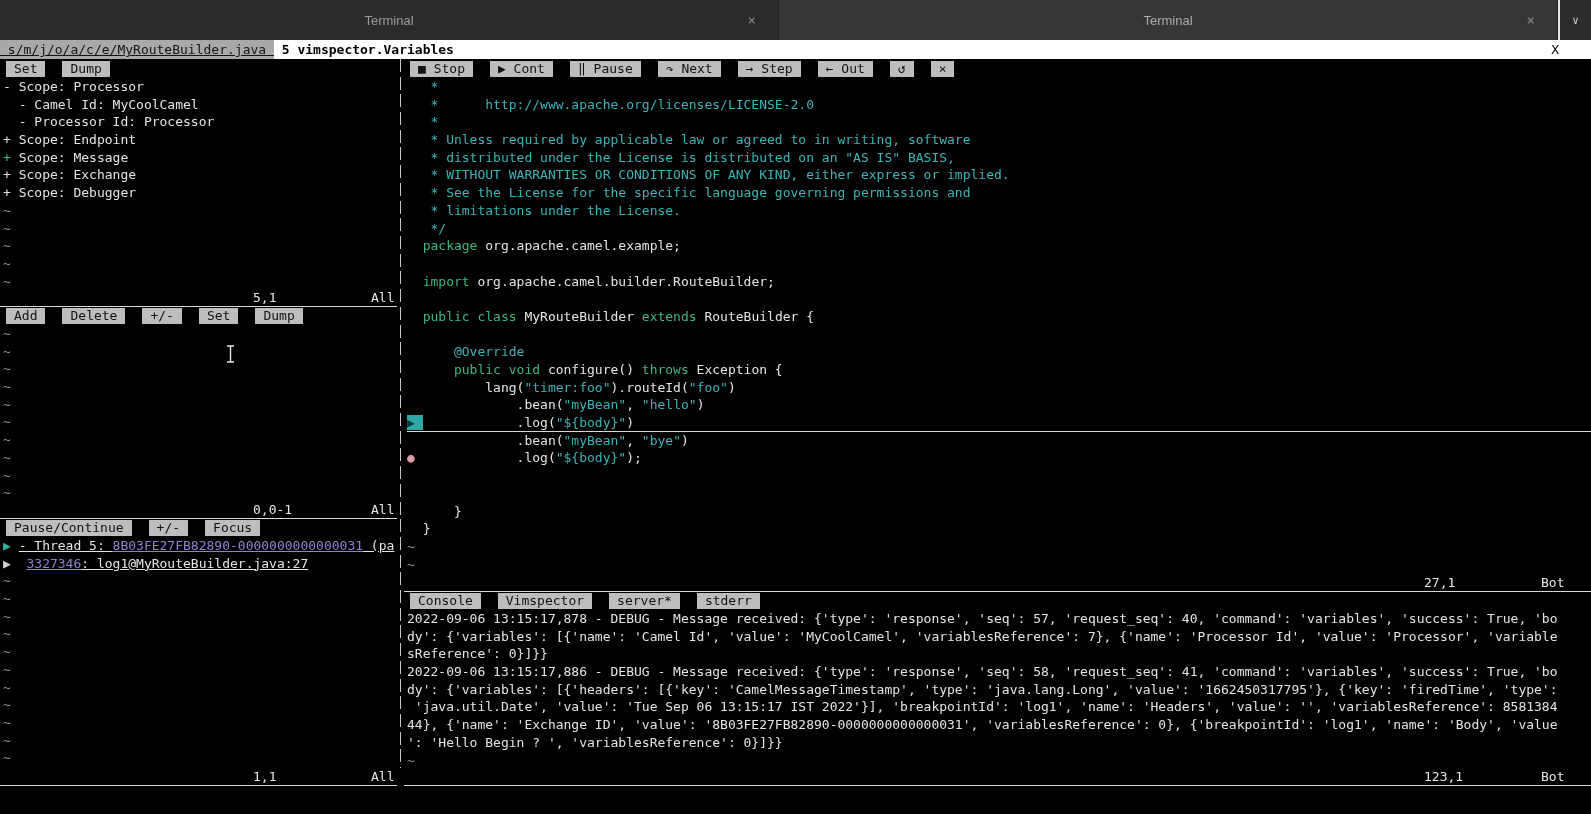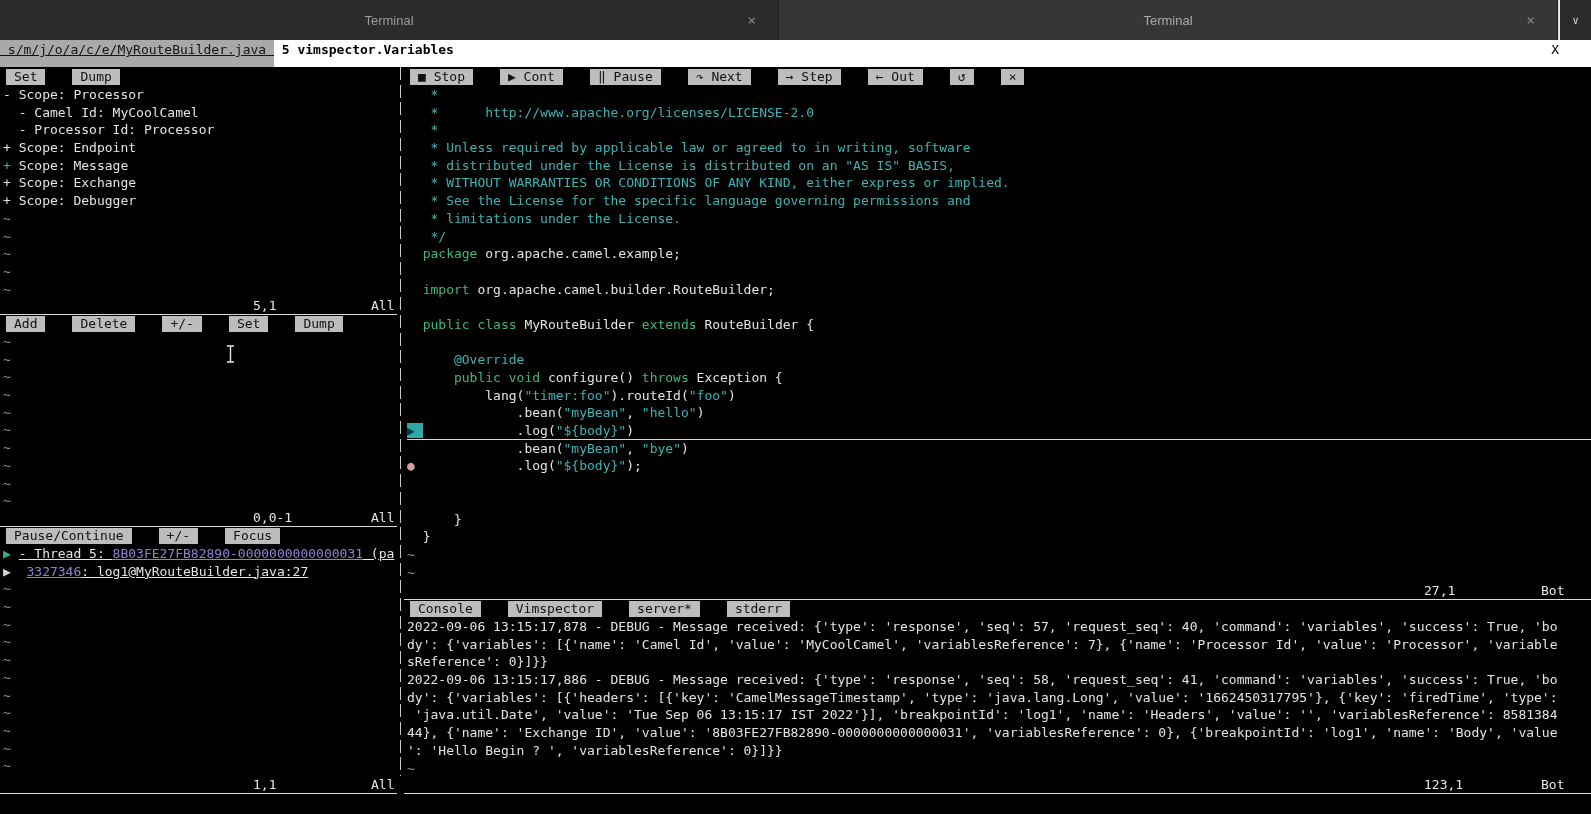--- a/index.html
+++ b/index.html
@@ -9,34 +9,34 @@
   
   .term-tabbar{height:40px;background:#2b2b2b;display:flex}
   .term-tab{flex:1;display:flex;align-items:center;justify-content:center;position:relative;
             color:#9b9b9b;font-family:"Liberation Sans",sans-serif;font-size:13px;border-right:1px solid #202020}
   .term-tab.active{background:#363636;color:#ababab}
   .term-tab .close{position:absolute;right:22px;top:50%;transform:translateY(-50%);color:#8a8a8a;font-size:14px;font-family:"DejaVu Sans Mono",monospace}
   .term-menu{width:33px;display:flex;align-items:center;justify-content:center;color:#cfcfcf;
              border-left:2px solid #e6e6e6;font-size:11px}
 
   
-  .vim-tabline{height:27px;background:#fff;display:flex;font-size:13px;line-height:19px;position:relative}
+  .vim-tabline{height:19px;background:#fff;display:flex;font-size:13px;line-height:19px;position:relative}
   .vtab1{background:#a9a9a9;color:#141414;text-decoration:underline;white-space:pre}
   .vtab2{background:#fff;color:#000;font-weight:bold;white-space:pre}
   .tabline-x{position:absolute;right:32px;top:0;color:#000}
 
   
   .vim-main{display:flex;height:709px}
   .col-left{width:397px;display:flex;flex-direction:column;flex:none}
   .col-right{flex:1;min-width:0;display:flex;flex-direction:column}
   .vsep{width:7px;flex:none;background-image:repeating-linear-gradient(to bottom,#c6c6c6 0 13px,transparent 13px 17.7px);
         background-size:1px 100%;background-repeat:no-repeat;background-position:3px 0}
 
   
-  .winbar{height:18px;flex:none;display:flex;align-items:center;padding-left:6px;gap:27px;background:#000;overflow:hidden}
+  .winbar{height:18px;flex:none;display:flex;align-items:center;padding-left:6px;gap:17px;background:#000;overflow:hidden}
   .winbar.tall{height:19px}
   .wbtn{background:#bdbdbd;color:#121212;padding:0 8px;height:16px;line-height:16px;display:inline-block;white-space:pre;flex:none}
 
   
   .buffer{flex:none;overflow:hidden;padding-left:3px}
   .bufline{height:17.7px;line-height:17.7px;white-space:pre;overflow:hidden}
   .ul-line{border-bottom:1px solid #d8d8d8}
   .comment{color:#3ab5b5}
   .kw{color:#3db87e}
   .str{color:#3ab5b5}

